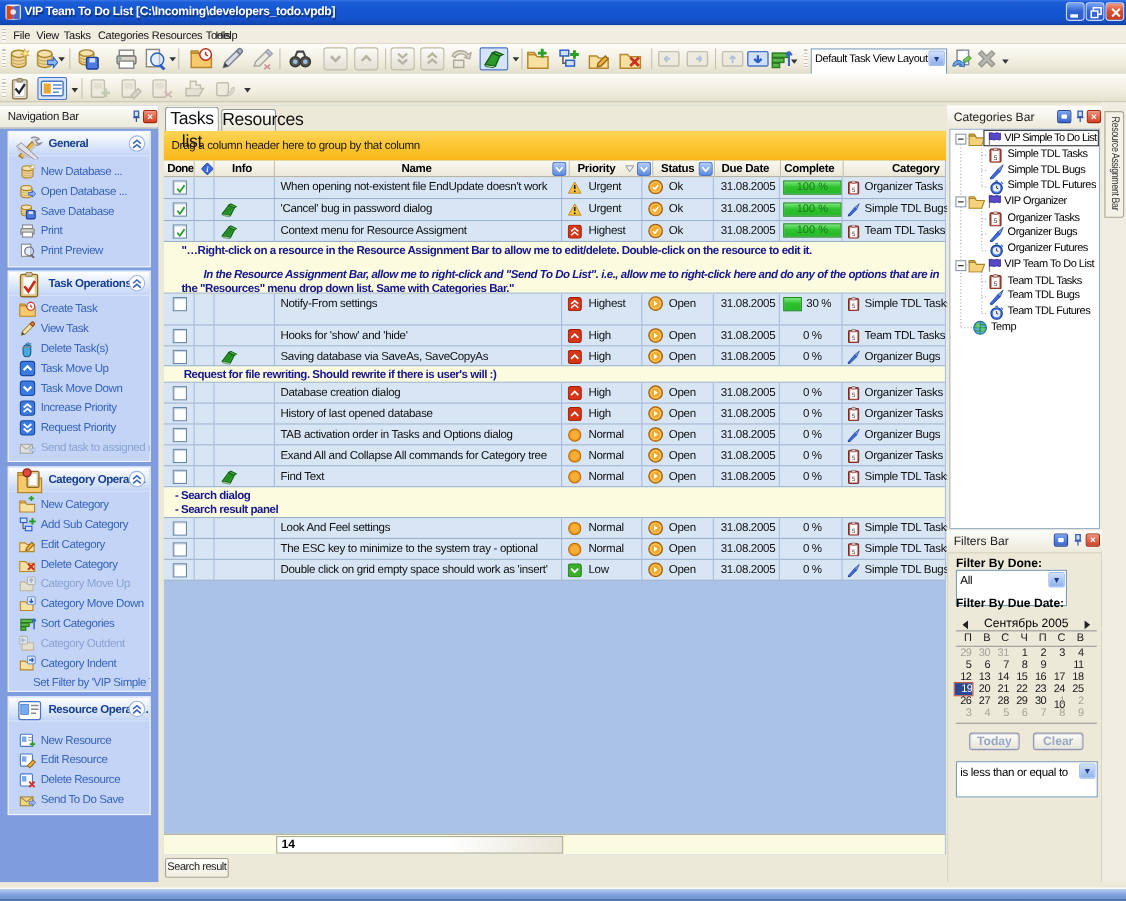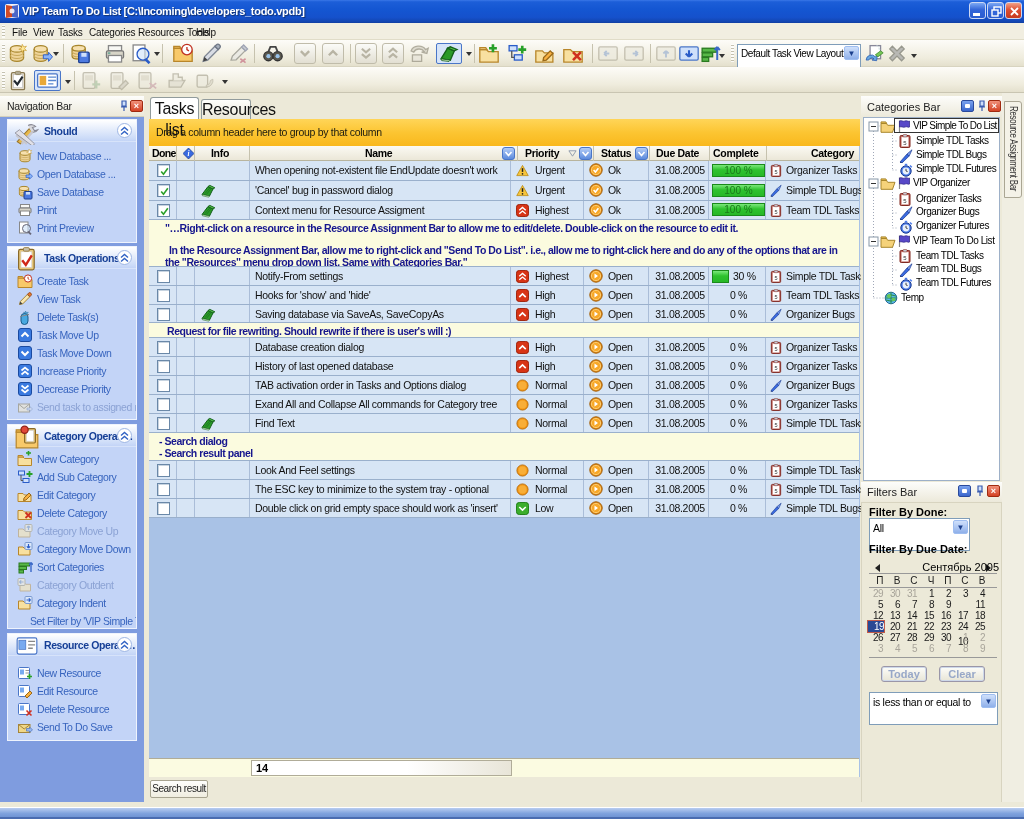--- a/index.html
+++ b/index.html
@@ -320,21 +320,21 @@
 </div>
 
 <div class="npanel" style="top:23px;height:124px;">
   <div class="nhead">
           <svg class="abs" style="left:6px;top:1px" width="26" height="24" viewBox="0 0 24 22">
     <path d="M3 19 L14 7 l3 3 L6 21z" fill="#e8b84a" stroke="#98742a"></path>
     <path d="M13 4 a5 4 0 0 1 7 1 l-3 1 2 3 3-1 a5 4 0 0 1 -6 2" fill="#d8d8dc" stroke="#888894"></path>
     <path d="M2 13 L12 21 M7 21 L17 10" stroke="#c8c8d0" stroke-width="2.2" fill="none"></path>
     <path d="M1 11 l4-3 14 13-2 2z" fill="#e0e0e8" stroke="#80808c" stroke-width="0.7"></path>
   </svg>
-          <span class="ht">Should</span>
+          <span class="ht">General</span>
           <span class="chev"><svg width="9" height="10" viewBox="0 0 9 10" style="margin-top:2px">
               <path d="M1 4.5 L4.5 1.5 L8 4.5 M1 8.5 L4.5 5.5 L8 8.5" stroke="#3263c4" fill="none" stroke-width="1.4"></path>
             </svg></span>
         </div>
   <div style="height:5px"></div>
   <div class="nitem">
           <svg class="nic" viewBox="0 0 16 16">
             <path d="M3 5 V11.5 A5 2.3 0 0 0 13 11.5 V5" fill="#eed398" stroke="#a8862c"></path>
             <ellipse cx="8" cy="5" rx="5" ry="2.3" fill="#f6e0ae" stroke="#a8862c"></ellipse>
             <path d="M3 7.3 A5 2.3 0 0 0 13 7.3 M3 9.5 A5 2.3 0 0 0 13 9.5" fill="none" stroke="#c8a85a" stroke-width="0.7"></path>
@@ -437,21 +437,21 @@
             <rect x="1.5" y="1.5" width="13" height="13" rx="2.5" fill="#3a7ae0" stroke="#1a4aa0"></rect>
             <path d="M4.5 7.5 L8 4.5 L11.5 7.5 M4.5 11.5 L8 8.5 L11.5 11.5" fill="none" stroke="#fff" stroke-width="1.7"></path>
           </svg>
           <span class="nt">Increase Priority</span>
         </div>
   <div class="nitem">
           <svg class="nic" viewBox="0 0 16 16">
             <rect x="1.5" y="1.5" width="13" height="13" rx="2.5" fill="#3a7ae0" stroke="#1a4aa0"></rect>
             <path d="M4.5 4.5 L8 7.5 L11.5 4.5 M4.5 8.5 L8 11.5 L11.5 8.5" fill="none" stroke="#fff" stroke-width="1.7"></path>
           </svg>
-          <span class="nt">Decrease Priority</span>
+          <span class="nt">Request Priority</span>
         </div>
   <div class="nitem">
           <svg class="nic" viewBox="0 0 16 16" opacity="0.8">
             <rect x="1.5" y="5" width="11" height="8" fill="#e8e5da" stroke="#a09c8c"></rect>
             <path d="M1.5 5 L7 9.5 L12.5 5" fill="none" stroke="#a09c8c"></path>
             <path d="M10 9 h3 v-1.5 l2.5 2.5 -2.5 2.5 v-1.5 h-3z" fill="#cdd8ee" stroke="#8098c0" stroke-width="0.6"></path>
           </svg>
           <span class="nt" style="color:#8ba2d4">Send task to assigned res…</span>
         </div>
 </div>
@@ -792,24 +792,24 @@
           <span class="ctext tst">Ok</span>
       <span class="ctext tdue">31.08.2005</span>
       <div class="abs" style="left:563px;top:2px;width:53px;height:13px;background:linear-gradient(180deg,#7be87b,#2ec22e 45%,#27b827);border:1px solid #1a8a1a;font-size:10px;color:#1a7a1a;text-align:center;line-height:12px;">100 %</div>
       <svg class="icat">
             <use href="#itask"></use>
           </svg>
           <span class="ctext tcat">Team TDL Tasks</span>
     </div>
     <div class="nrow" style="height:47px;">
       <span class="ntext" style="left:16px;top:2px;">"…Right-click on a resource in the Resource Assignment Bar to allow me to edit/delete. Double-click on the resource to edit it.</span>
-      <span class="ntext" style="left:20px;top:24px;">In the Resource Assignment Bar, allow me to right-click and "Send To Do List". i.e., allow me to right-click here and do any of the options that are in</span>
+      <span class="ntext" style="left:36px;top:24px;font-style:italic;">In the Resource Assignment Bar, allow me to right-click and "Send To Do List". i.e., allow me to right-click here and do any of the options that are in</span>
       <span class="ntext" style="left:16px;top:36px;">the "Resources" menu drop down list. Same with Categories Bar."</span>
     </div>
-    <div class="trow" style="height:19px;padding-left:16px;">
+    <div class="trow" style="height:29px;padding-left:16px;">
       <div class="cdone"></div>
       <span class="ctext cname">Notify-From settings</span>
       <svg class="ipri">
             <use href="#ihighest"></use>
           </svg>
           <span class="ctext tpri">Highest</span>
       <svg class="ist">
             <use href="#iopen"></use>
           </svg>
           <span class="ctext tst">Open</span>
@@ -1141,21 +1141,21 @@
   <div id="filtbody">
     <span class="abs" style="left:7px;top:3px;font-size:11px;font-weight:bold;">Filter By Done:</span>
     <div class="combo" style="left:7px;top:15px;width:101px;">
           <span class="cval">All</span>
           <span class="cbtn">▼</span>
         </div>
     <span class="abs" style="left:7px;top:40px;font-size:11px;font-weight:bold;">Filter By Due Date:</span>
     <div class="abs" id="cal" style="left:5px;top:54px;width:132px;height:106px;font-size:11px;">
       <div class="abs" style="left:8px;top:7px;width:0;height:0;border-top:4px solid transparent;border-bottom:4px solid transparent;border-right:5px solid #222;"></div>
       <div class="abs" style="left:119px;top:7px;width:0;height:0;border-top:4px solid transparent;border-bottom:4px solid transparent;border-left:5px solid #222;"></div>
-      <span class="abs" style="left:0;top:4px;width:132px;text-align:right;">Сентябрь 2005</span>
+      <span class="abs" style="left:0;top:4px;width:132px;text-align:center;">Сентябрь 2005</span>
       <div class="abs" style="left:2px;top:16px;width:128px;height:1px;background:#999;"></div>
           <span class="cd" style="left:2px;top:18px;font-weight:normal;">П</span>
           <span class="cd" style="left:19px;top:18px;font-weight:normal;">В</span>
           <span class="cd" style="left:36px;top:18px;font-weight:normal;">С</span>
           <span class="cd" style="left:53px;top:18px;font-weight:normal;">Ч</span>
           <span class="cd" style="left:70px;top:18px;font-weight:normal;">П</span>
           <span class="cd" style="left:87px;top:18px;font-weight:normal;">С</span>
           <span class="cd" style="left:104px;top:18px;font-weight:normal;">В</span>
           <span class="cd" style="left:2px;top:31px;color:#a8a49a;">29</span>
           <span class="cd" style="left:19px;top:31px;color:#a8a49a;">30</span>

